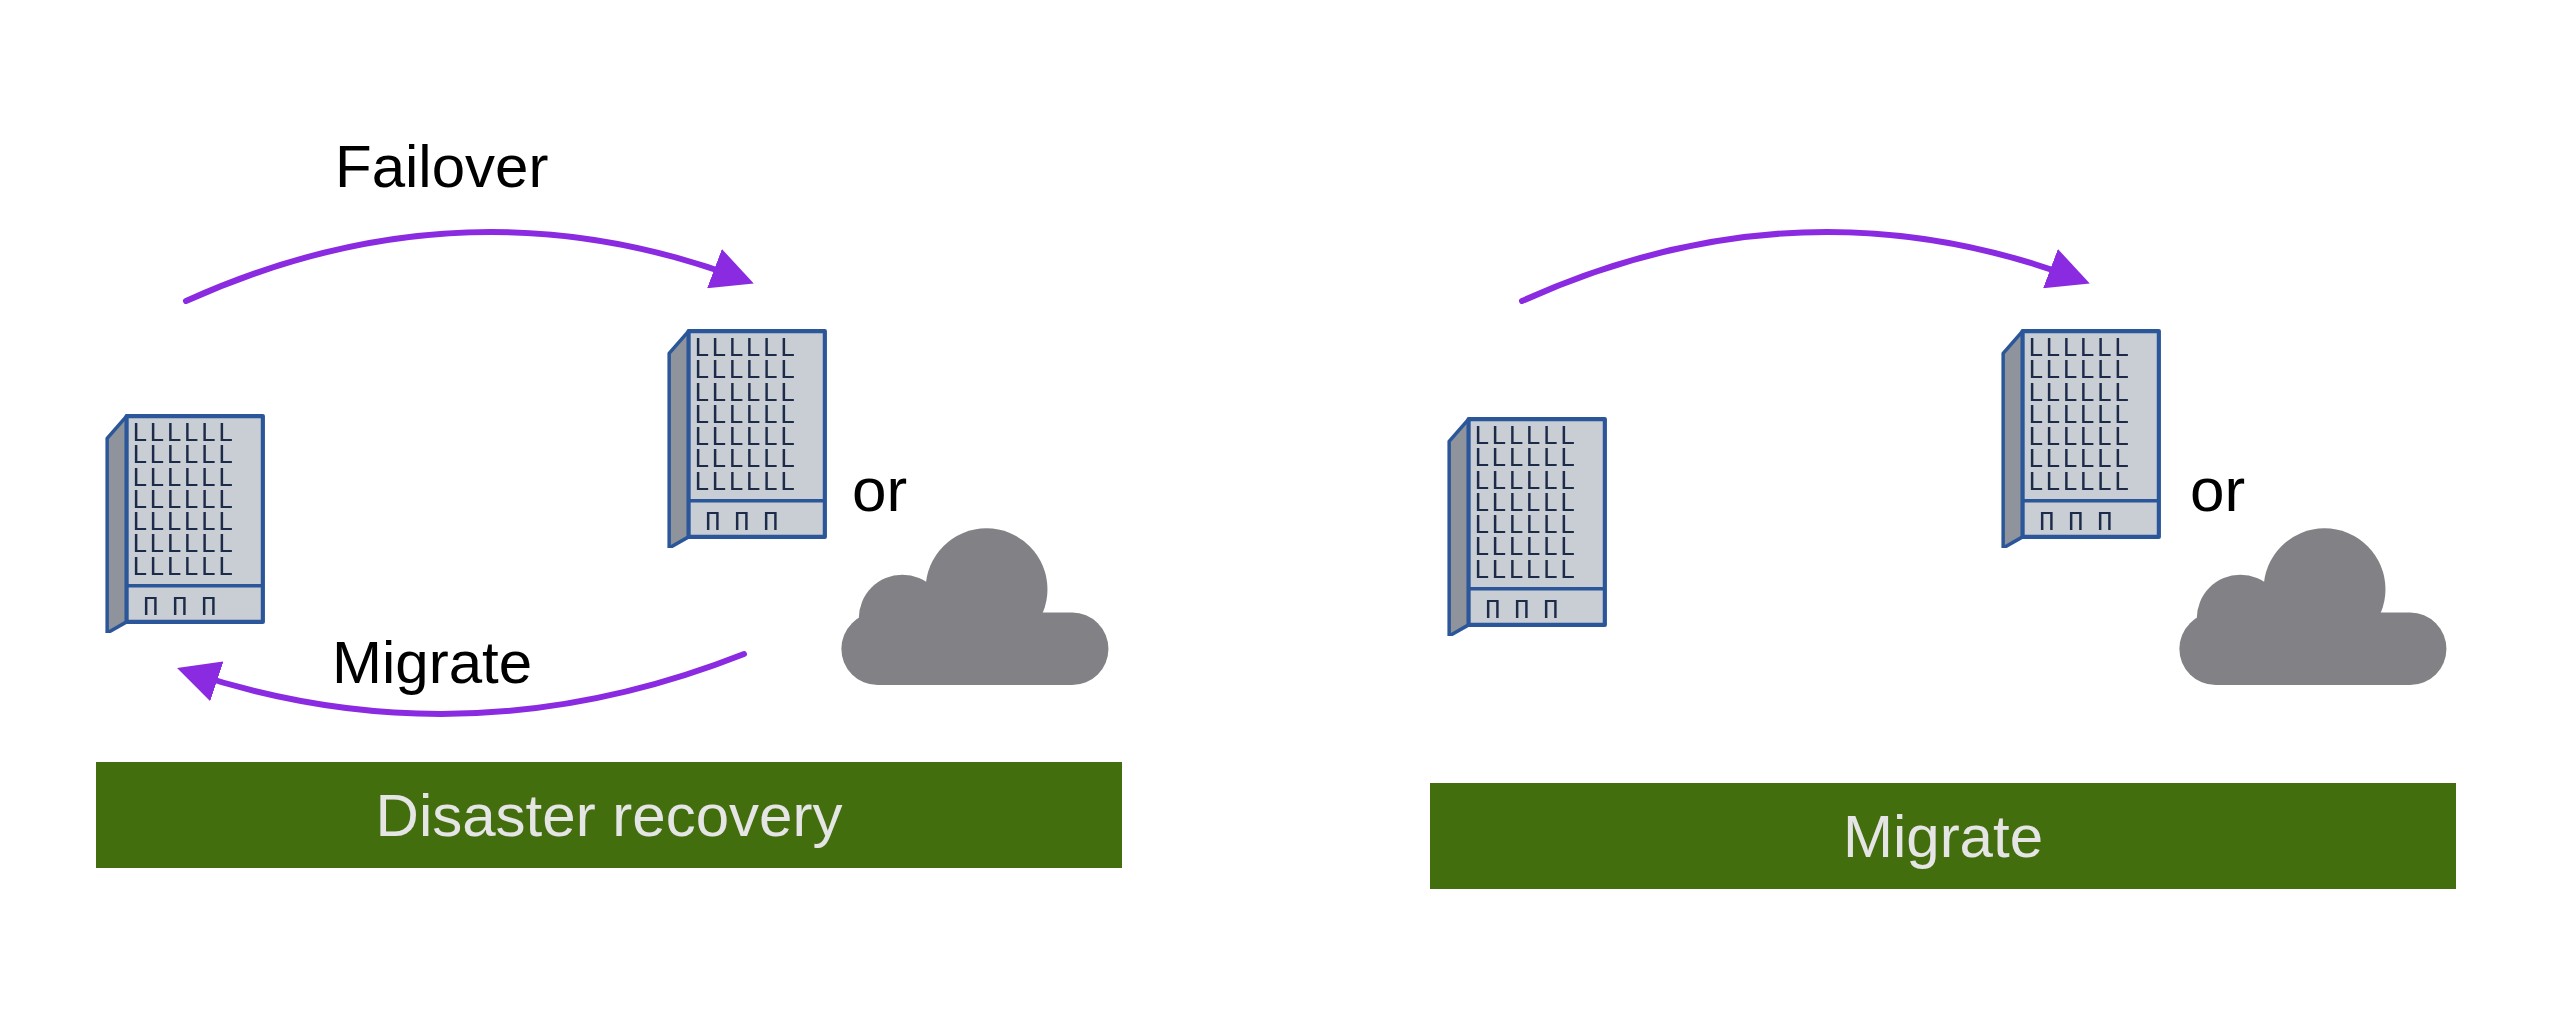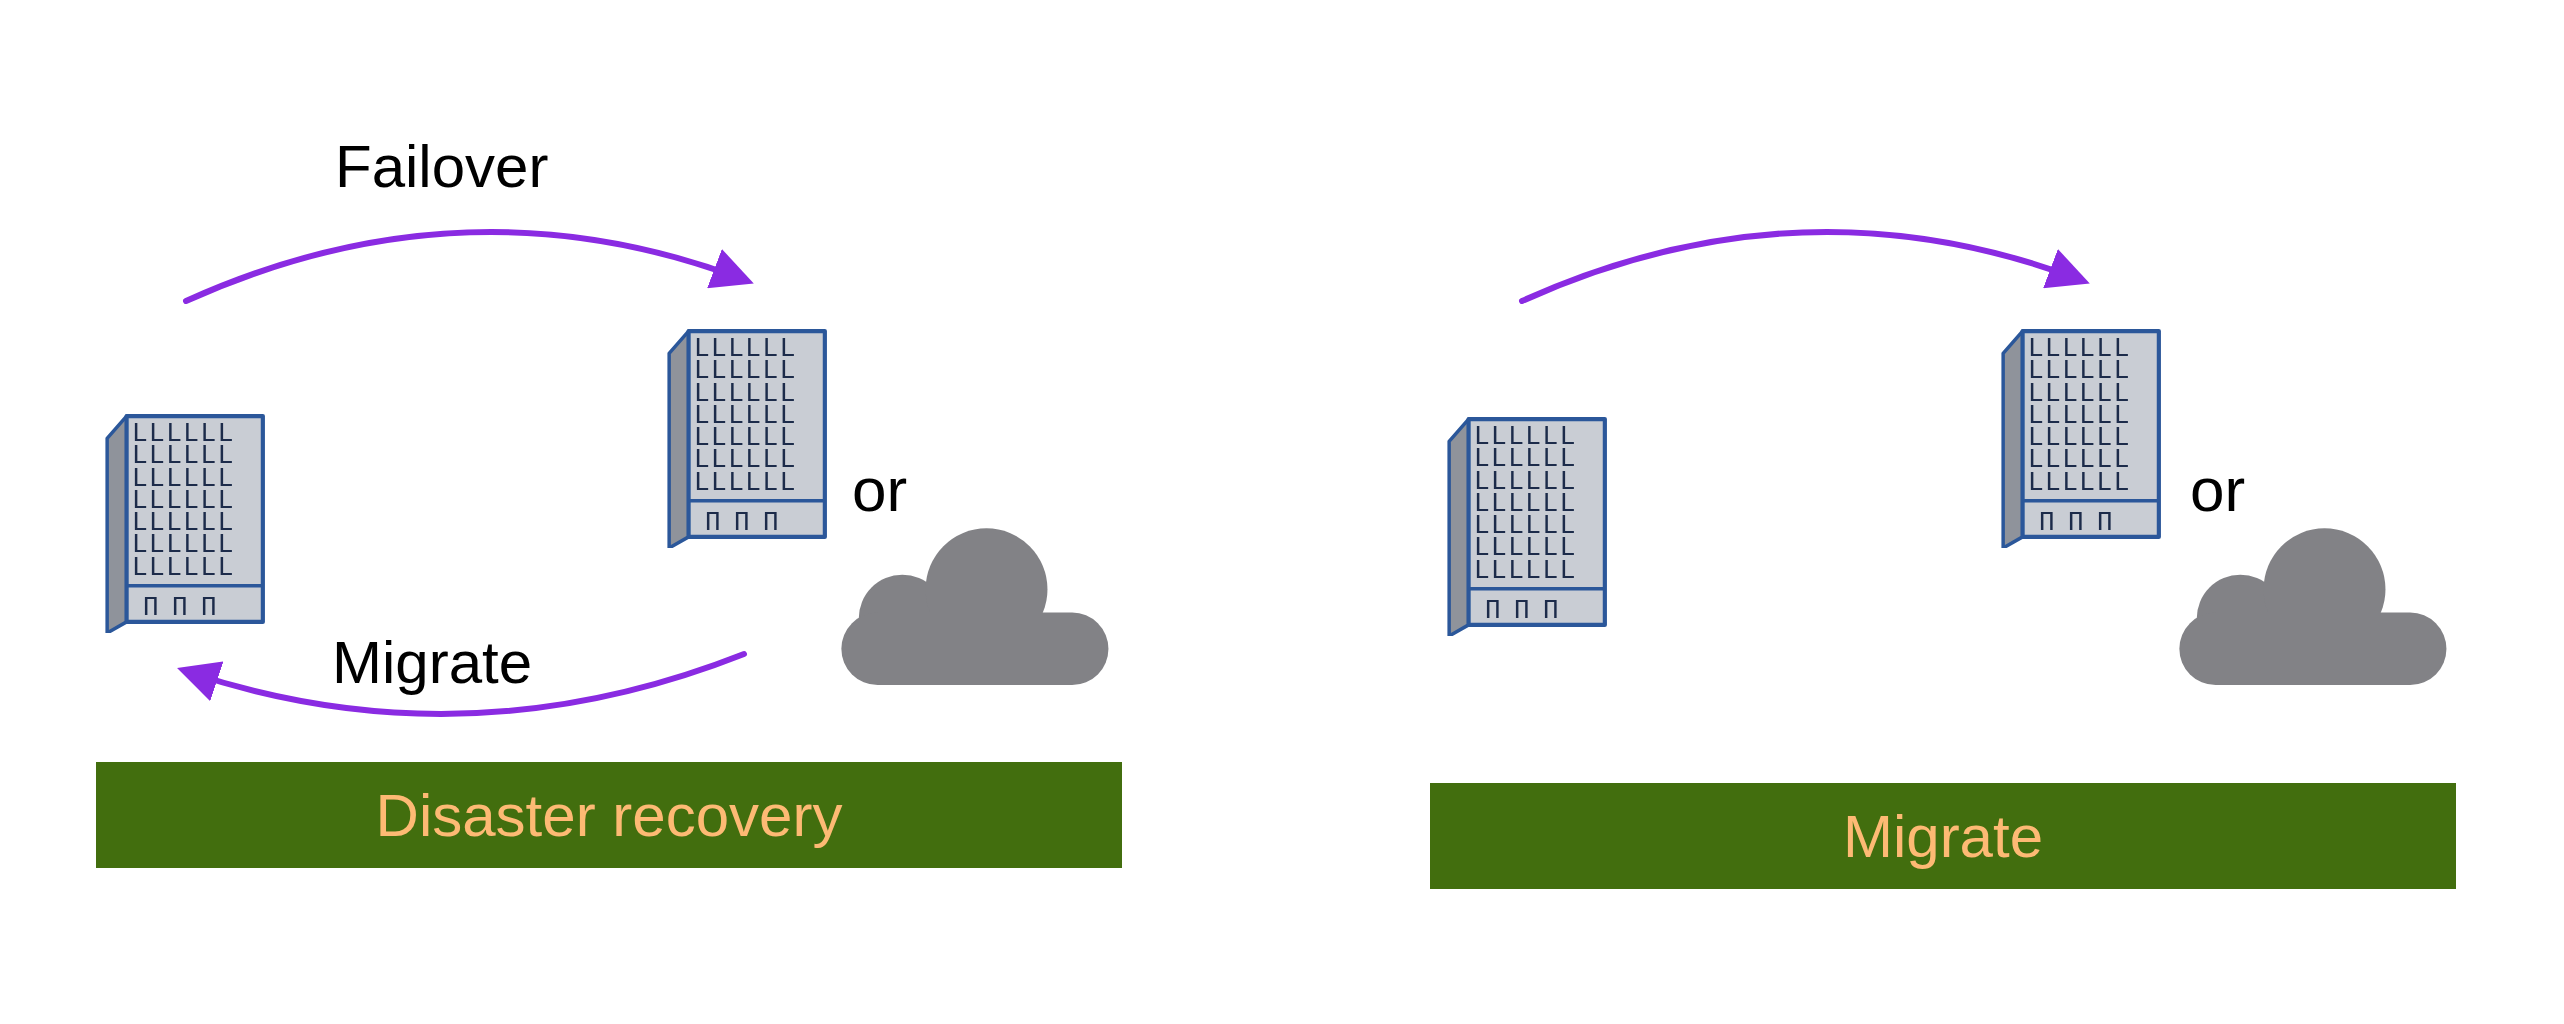--- a/index.html
+++ b/index.html
@@ -19,21 +19,21 @@
     white-space: nowrap;
   }
   .or-label {
     font-size: 62px;
     color: #000000;
     margin-top: 8px;
   }
   .banner {
     position: absolute;
     background: #426e0e;
-    color: #fdba74;
+    color: #e5e5e5;
     font-size: 60px;
     display: flex;
     align-items: center;
     justify-content: center;
     white-space: nowrap;
   }
   .arrow-svg { position: absolute; overflow: visible; }
   .arrow-path {
     fill: none;
     stroke: #8a2be2;

